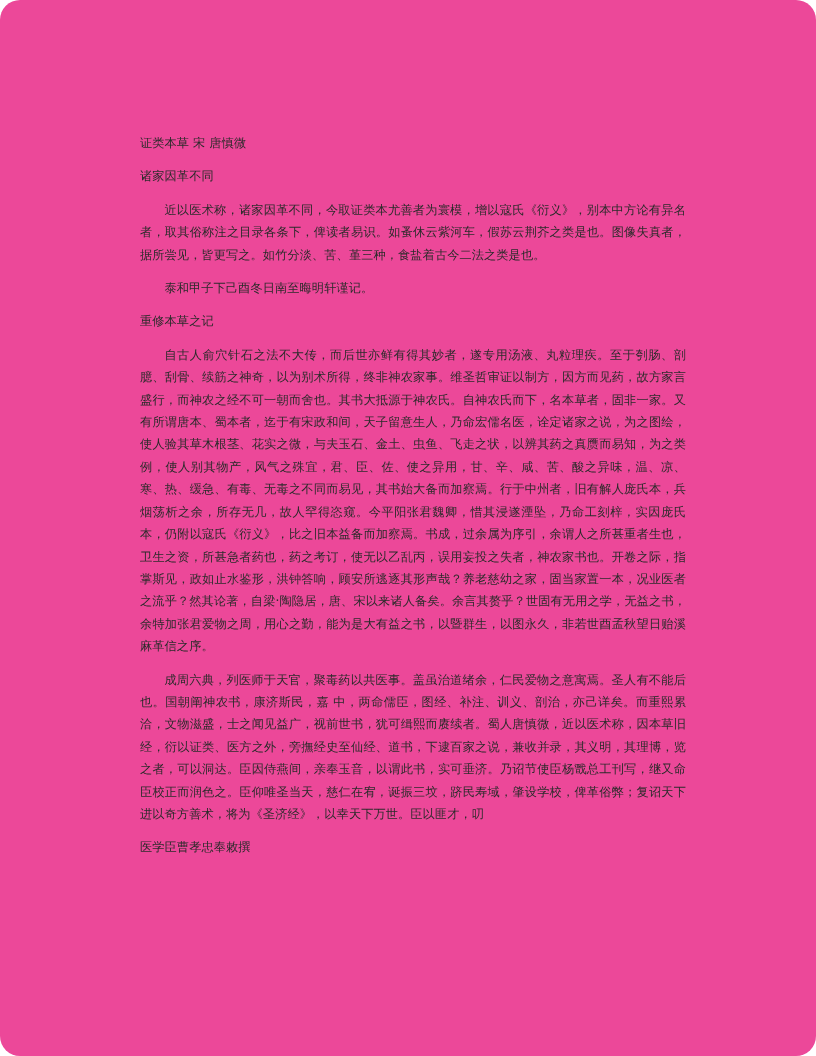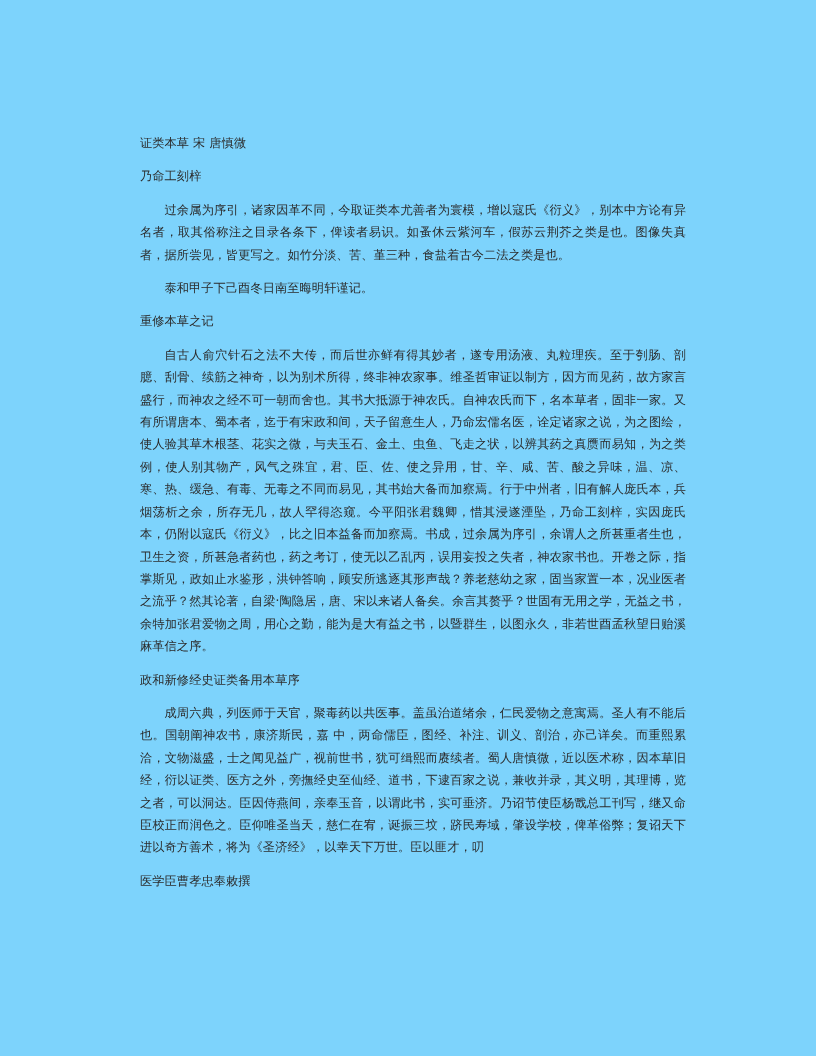--- a/index.html
+++ b/index.html
@@ -13,21 +13,22 @@
     font-family: "DejaVu Serif", "Liberation Serif", serif;
     color: #1a1a1a;
     overflow: hidden;
   }
   .page {
     position: relative;
     width: 816px;
     height: 1056px;
     box-sizing: border-box;
     padding: 132px 130px 0 140px;
-    background: #7dd3fc;
+    background: #ec4899;
+    border-radius: 20px;
   }
   .block {
     font-size: 12.2px;
     line-height: 22.4px;
     text-align: justify;
     text-justify: inter-character;
     margin: 0 0 11px 0;
     letter-spacing: 0.1px;
     color: #2b2b2b;
     word-break: break-all;
@@ -40,31 +41,30 @@
     text-indent: 2em;
   }
 </style>
 </head>
 <body>
 
 <div class="page">
 
   <div class="block heading">证类本草 宋 唐慎微</div>
 
-  <div class="block heading">乃命工刻梓</div>
+  <div class="block heading">诸家因革不同</div>
 
-  <div class="block para">过余属为序引，诸家因革不同，今取证类本尤善者为寰模，增以寇氏《衍义》，别本中方论有异名者，取其俗称注之目录各条下，俾读者易识。如蚤休云紫河车，假苏云荆芥之类是也。图像失真者，据所尝见，皆更写之。如竹分淡、苦、堇三种，食盐着古今二法之类是也。</div>
+  <div class="block para">近以医术称，诸家因革不同，今取证类本尤善者为寰模，增以寇氏《衍义》，别本中方论有异名者，取其俗称注之目录各条下，俾读者易识。如蚤休云紫河车，假苏云荆芥之类是也。图像失真者，据所尝见，皆更写之。如竹分淡、苦、堇三种，食盐着古今二法之类是也。</div>
 
 
   <div class="block para">泰和甲子下己酉冬日南至晦明轩谨记。</div>
 
   <div class="block heading">重修本草之记</div>
 
   <div class="block para">自古人俞穴针石之法不大传，而后世亦鲜有得其妙者，遂专用汤液、丸粒理疾。至于刳肠、剖臆、刮骨、续筋之神奇，以为别术所得，终非神农家事。维圣哲审证以制方，因方而见药，故方家言盛行，而神农之经不可一朝而舍也。其书大抵源于神农氏。自神农氏而下，名本草者，固非一家。又有所谓唐本、蜀本者，迄于有宋政和间，天子留意生人，乃命宏儒名医，诠定诸家之说，为之图绘，使人验其草木根茎、花实之微，与夫玉石、金土、虫鱼、飞走之状，以辨其药之真赝而易知，为之类例，使人别其物产，风气之殊宜，君、臣、佐、使之异用，甘、辛、咸、苦、酸之异味，温、凉、寒、热、缓急、有毒、无毒之不同而易见，其书始大备而加察焉。行于中州者，旧有解人庞氏本，兵烟荡析之余，所存无几，故人罕得恣窥。今平阳张君魏卿，惜其浸遂湮坠，乃命工刻梓，实因庞氏本，仍附以寇氏《衍义》，比之旧本益备而加察焉。书成，过余属为序引，余谓人之所甚重者生也，卫生之资，所甚急者药也，药之考订，使无以乙乱丙，误用妄投之失者，神农家书也。开卷之际，指掌斯见，政如止水鉴形，洪钟答响，顾安所逃逐其形声哉？养老慈幼之家，固当家置一本，况业医者之流乎？然其论著，自梁·陶隐居，唐、宋以来诸人备矣。余言其赘乎？世固有无用之学，无益之书，余特加张君爱物之周，用心之勤，能为是大有益之书，以暨群生，以图永久，非若世酉孟秋望日贻溪麻革信之序。</div>
 
-  <div class="block heading">政和新修经史证类备用本草序</div>
 
 
   <div class="block para">成周六典，列医师于天官，聚毒药以共医事。盖虽治道绪余，仁民爱物之意寓焉。圣人有不能后也。国朝阐神农书，康济斯民，嘉 中，两命儒臣，图经、补注、训义、剖治，亦己详矣。而重熙累洽，文物滋盛，士之闻见益广，视前世书，犹可缉熙而赓续者。蜀人唐慎微，近以医术称，因本草旧经，衍以证类、医方之外，旁撫经史至仙经、道书，下逮百家之说，兼收并录，其义明，其理博，览之者，可以洞达。臣因侍燕间，亲奉玉音，以谓此书，实可垂济。乃诏节使臣杨戬总工刊写，继又命臣校正而润色之。臣仰唯圣当天，慈仁在宥，诞振三坟，跻民寿域，肇设学校，俾革俗弊；复诏天下进以奇方善术，将为《圣济经》，以幸天下万世。臣以匪才，叨</div>
 
   <div class="block heading">医学臣曹孝忠奉敕撰</div>
 
 </div>
 
 </body></html>

